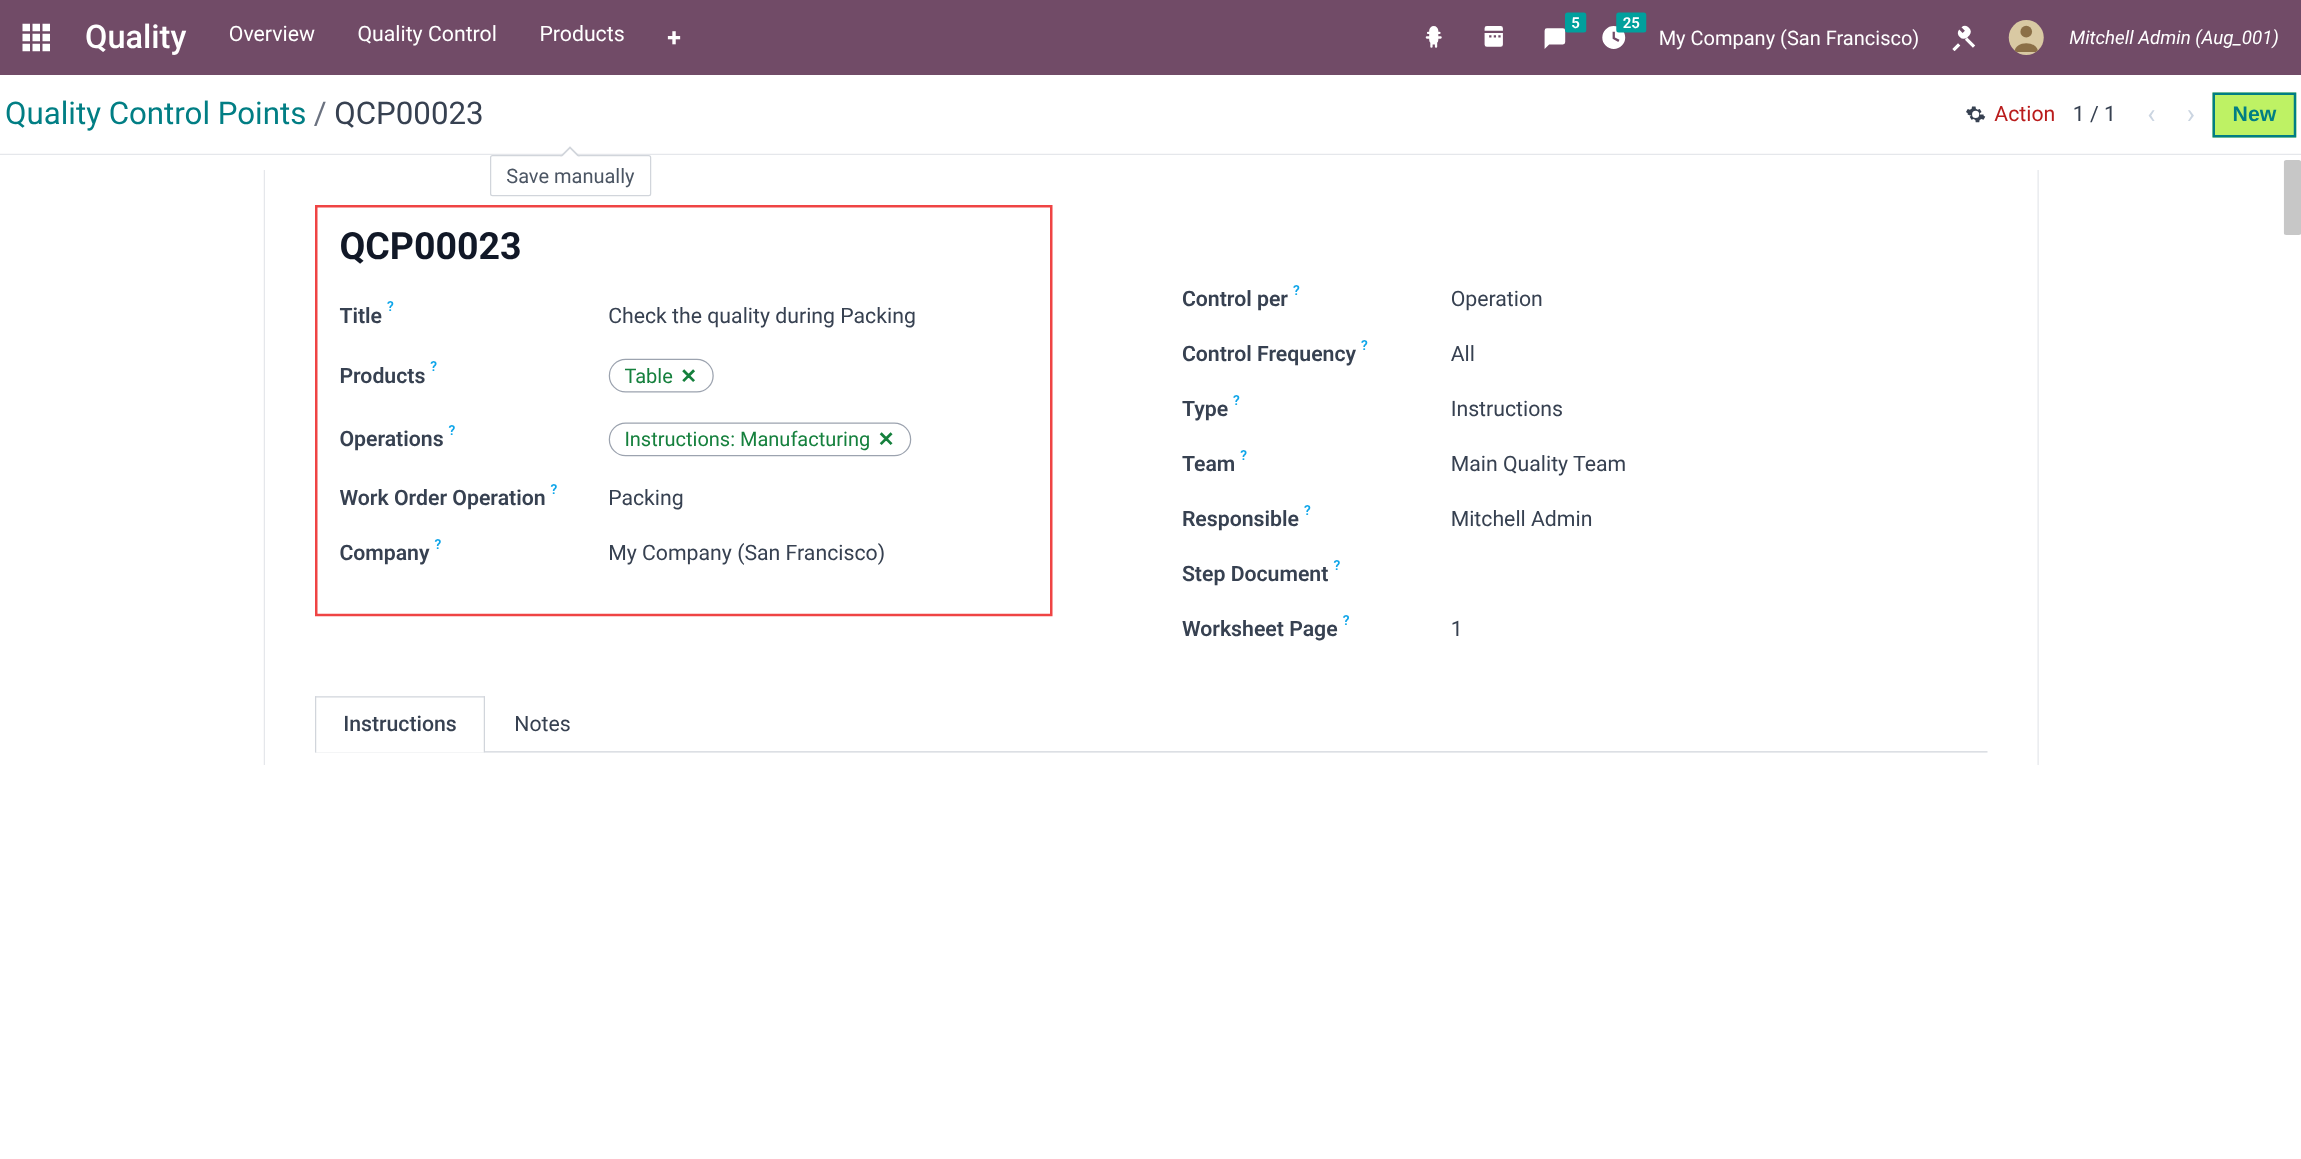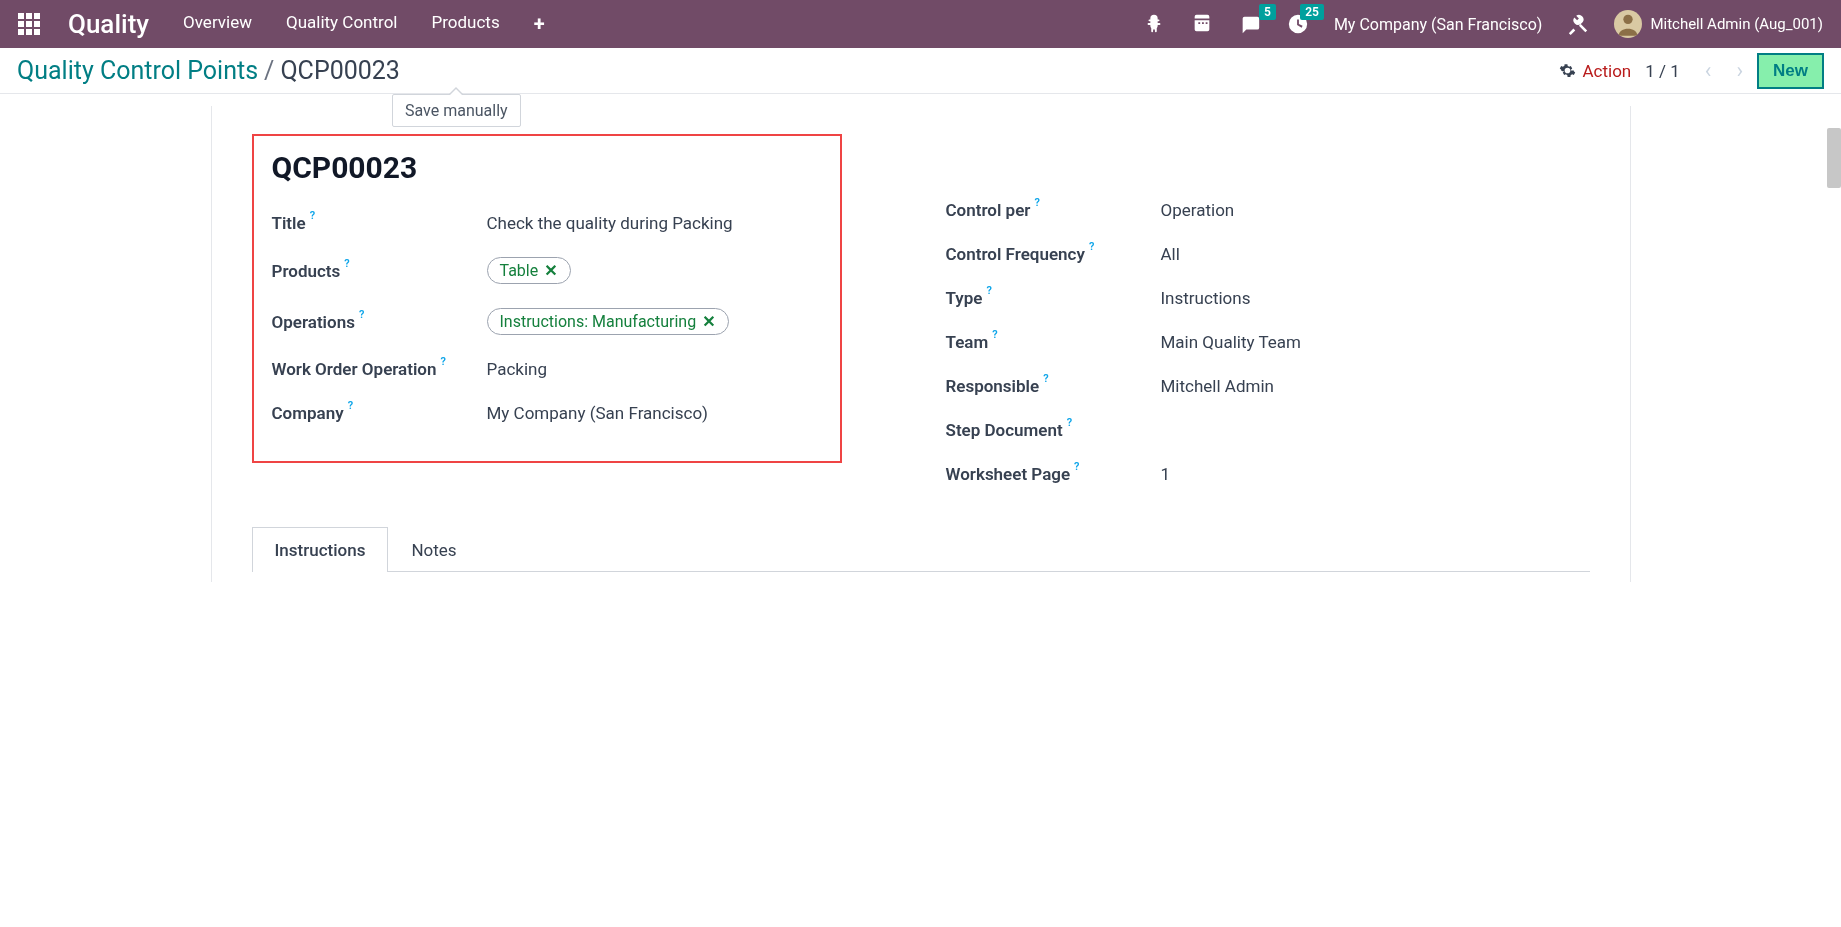--- a/index.html
+++ b/index.html
@@ -1,44 +1,44 @@
 <!DOCTYPE html>
 <html><head>
 <meta charset="utf-8">
 <style>
 * { box-sizing: border-box; margin: 0; padding: 0; }
 body { font-family: -apple-system, BlinkMacSystemFont, "Segoe UI", Roboto, sans-serif; font-size: 15px; color: #374151; background: #fff; }
 
-.topbar { background: #714B67; color: #fff; height: 48px; display: flex; align-items: center; padding: 0 18px; gap: 28px; }
+.topbar { background: #714B67; color: #fff; height: 60px; display: flex; align-items: center; padding: 0 18px; gap: 28px; }
 .apps-icon { display: grid; grid-template-columns: repeat(3, 6px); grid-template-rows: repeat(3, 6px); gap: 2px; cursor: pointer; }
 .apps-icon span { background: #fff; width: 6px; height: 6px; }
 .brand { font-size: 26px; font-weight: 500; margin-right: 6px; }
 .nav-items { display: flex; gap: 34px; font-size: 17px; text-align: right; }
 .nav-items a { color: #fff; text-decoration: none; }
 .plus { font-size: 20px; font-weight: bold; cursor: pointer; }
 .spacer { flex: 1; }
 .tray { display: flex; align-items: center; gap: 24px; }
 .tray .ico { position: relative; display: inline-flex; align-items: center; justify-content: center; width: 24px; height: 24px; cursor: pointer; }
 .tray svg { fill: #fff; width: 22px; height: 22px; }
 .badge { position: absolute; top: -8px; right: -14px; background: #00A09D; color: #fff; font-size: 12px; padding: 1px 5px; border-radius: 2px; font-weight: 600; }
 .company-name { font-size: 16px; }
 .avatar { width: 28px; height: 28px; border-radius: 50%; background: #d9c9a3; display: inline-flex; align-items: center; justify-content: center; overflow: hidden; }
 .avatar svg { width: 28px; height: 28px; }
-.user-block { display: flex; align-items: center; gap: 8px; cursor: pointer; }
-
-.control-bar { height: 46px; border-bottom: 1px solid #e5e7eb; display: flex; align-items: center; padding: 0 17px; gap: 14px; }
+.user-block { display: flex; align-items: center; gap: 20px; cursor: pointer; font-style: italic; }
+
+.control-bar { height: 64px; border-bottom: 1px solid #e5e7eb; display: flex; align-items: center; padding: 0 4px; gap: 14px; }
 .breadcrumb { font-size: 25px; color: #017E84; }
 .breadcrumb .sep { color: #6b7280; margin: 0 6px; }
 .breadcrumb .current { color: #374151; }
 .ctrl-spacer { flex: 1; }
 .action-btn { display: inline-flex; align-items: center; gap: 6px; color: #b91c1c; font-size: 17px; cursor: pointer; }
 .gear { width: 17px; height: 17px; }
 .pager { font-size: 17px; color: #374151; display: flex; align-items: center; gap: 25px; }
 .pager .chev { color: #cbd5e1; font-size: 22px; cursor: pointer; }
-.new-btn { border: 2px solid #017E84; color: #017E84; background: #86efac; padding: 6px 14px; font-size: 17px; font-weight: 600; cursor: pointer; }
+.new-btn { border: 2px solid #017E84; color: #017E84; background: #bef264; padding: 6px 14px; font-size: 17px; font-weight: 600; cursor: pointer; }
 
 .tooltip-wrap { position: relative; margin-left: 392px; }
 .tooltip { position: absolute; top: 0; background: #fff; border: 1px solid #d1d5db; padding: 6px 12px; font-size: 16px; color: #4b5563; border-radius: 2px; white-space: nowrap; }
 .tooltip::before { content:""; position:absolute; top:-8px; left:50%; transform:translateX(-50%); border-left:8px solid transparent; border-right:8px solid transparent; border-bottom:8px solid #d1d5db; }
 .tooltip::after { content:""; position:absolute; top:-6px; left:50%; transform:translateX(-50%); border-left:7px solid transparent; border-right:7px solid transparent; border-bottom:7px solid #fff; }
 
 .sheet { max-width: 1420px; margin: 0 auto; border-left: 1px solid #e5e7eb; border-right: 1px solid #e5e7eb; padding: 0; margin-top: 12px; }
 .form-body { padding: 28px 40px 10px 40px; }
 .highlight-box { border: 2px solid #ef4444; padding: 14px 18px 26px 18px; width: 590px; margin-bottom: 10px; }
 

